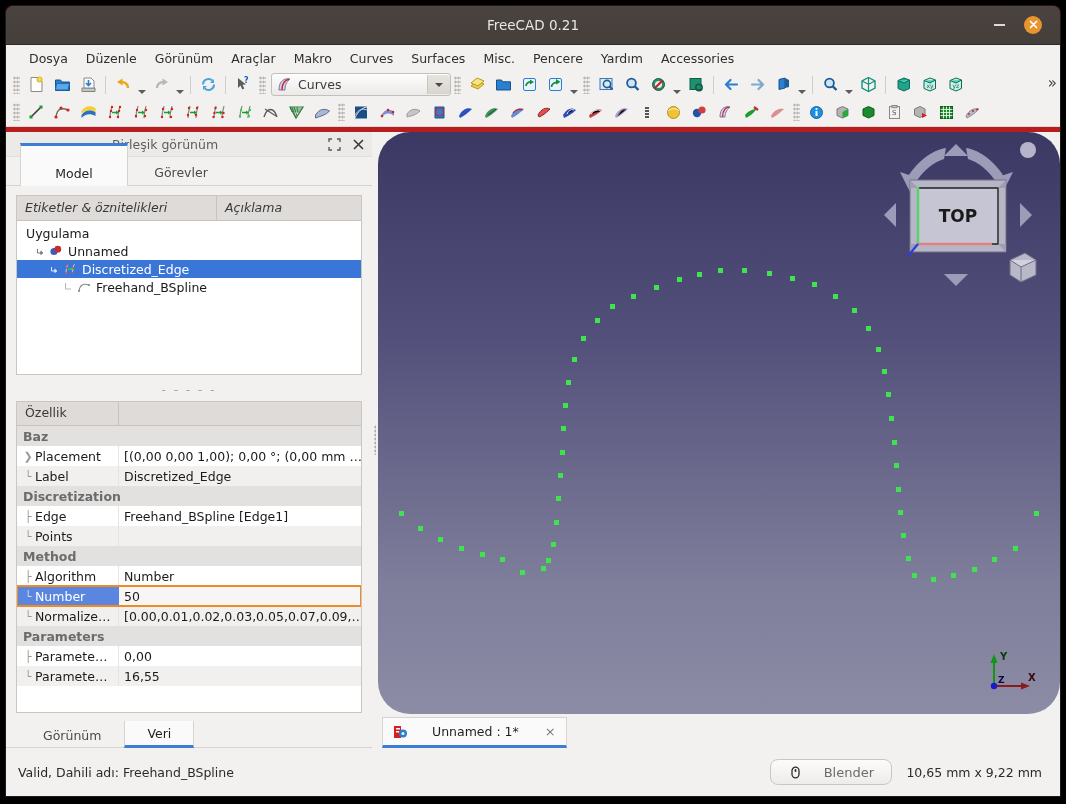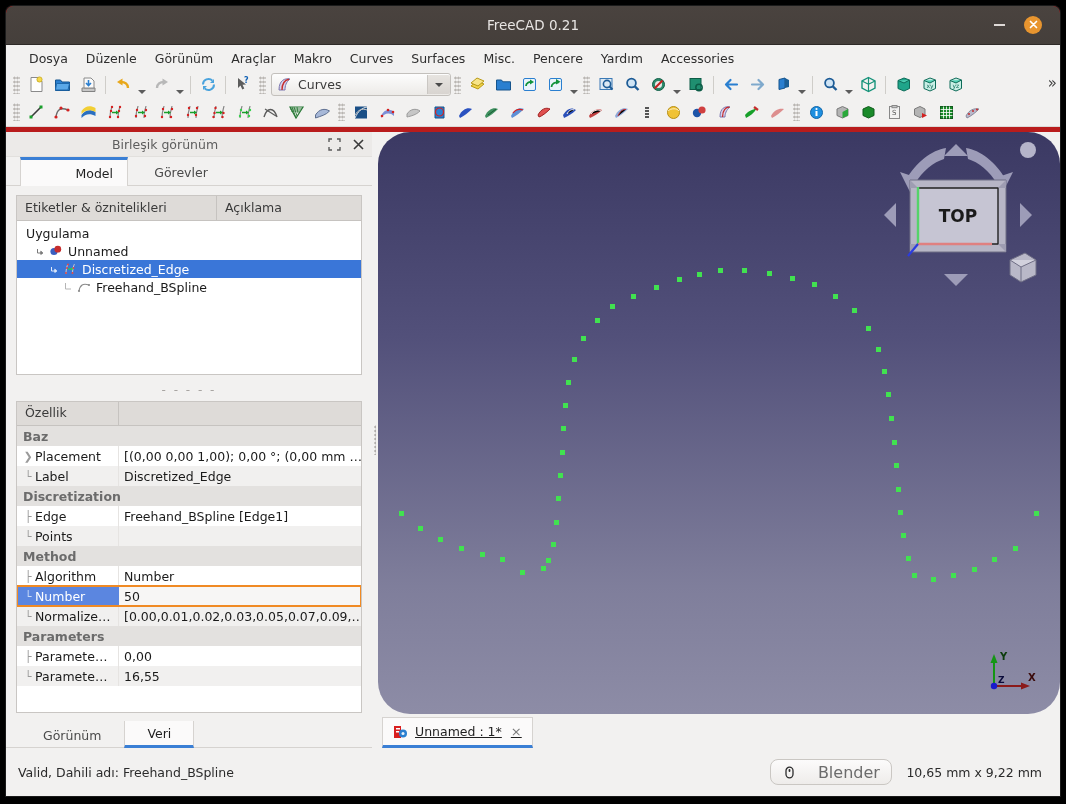--- a/index.html
+++ b/index.html
@@ -201,24 +201,23 @@
     color: #4a4a4a;
     cursor: pointer;
     background: #f2f1f0;
     position: relative;
   }
   .tabrow .tab.active {
     background: #fbfafa;
     border-top: 3px solid #3a7fd5;
     border-left: 1px solid #d6d3d0;
     border-right: 1px solid #d6d3d0;
-    padding-top: 6px;
+    padding-top: 20px;
     margin-bottom: -1px;
     color: #1f1f1f;
-    text-align: right;
   }
 
   .treebox {
     margin: 9px 10px 0 10px;
     border: 1px solid #c9c6c3;
     background: #fff;
     height: 178px;
     overflow: hidden;
     position: relative;
   }
@@ -226,20 +225,21 @@
     display: flex;
     height: 24px;
     background: #dedbd8;
     border-bottom: 1px solid #c6c3c0;
     font-size: 12.5px;
     color: #3a3a3a;
   }
   .tree-header .th {
     padding: 4px 0 0 8px;
     box-sizing: border-box;
+    font-style: italic;
   }
   .tree-header .th.c1 { width: 200px; border-right: 1px solid #c6c3c0;}
   .tree-header .th.c2 { flex: 1; }
   .tree-body { padding: 3px 0 0 0; font-size: 12.5px; color: #1a1a1a;}
   .trow {
     height: 18px;
     display: flex;
     align-items: center;
     padding-left: 6px;
     white-space: nowrap;
@@ -406,25 +406,24 @@
     padding-left: 4px;
   }
   .viewtab {
     display: flex;
     align-items: center;
     height: 27px;
     background: #fbfafa;
     border: 1px solid #d6d3d0;
     border-bottom: 3px solid #3a7fd5;
     padding: 0 8px 0 9px;
-    gap: 7px;
+    gap: 24px;
     font-size: 12.5px;
     color: #1f1f1f;
     cursor: pointer;
-    text-decoration: underline;
   }
   .viewtab .vt-close {
     color: #7a7a7a;
     font-size: 13px;
     padding: 0 2px;
     cursor: pointer;
   }
 
   
   .statusbar {
@@ -442,21 +441,21 @@
     flex: 1;
   }
   .statusbar .sbtn {
     height: 24px;
     min-width: 120px;
     border: 1px solid #cac7c3;
     border-radius: 8px;
     background: linear-gradient(#fcfbfb,#eeecea);
     display: flex; align-items: center; justify-content: center;
     gap: 22px;
-    font-size: 16px;
+    font-size: 13px;
     color: #6c6c6c;
     cursor: pointer;
     margin-right: 14px;
   }
   .statusbar .dims {
     font-size: 12.5px;
     color: #2b2b2b;
     margin-right: 18px;
     white-space: nowrap;
   }

